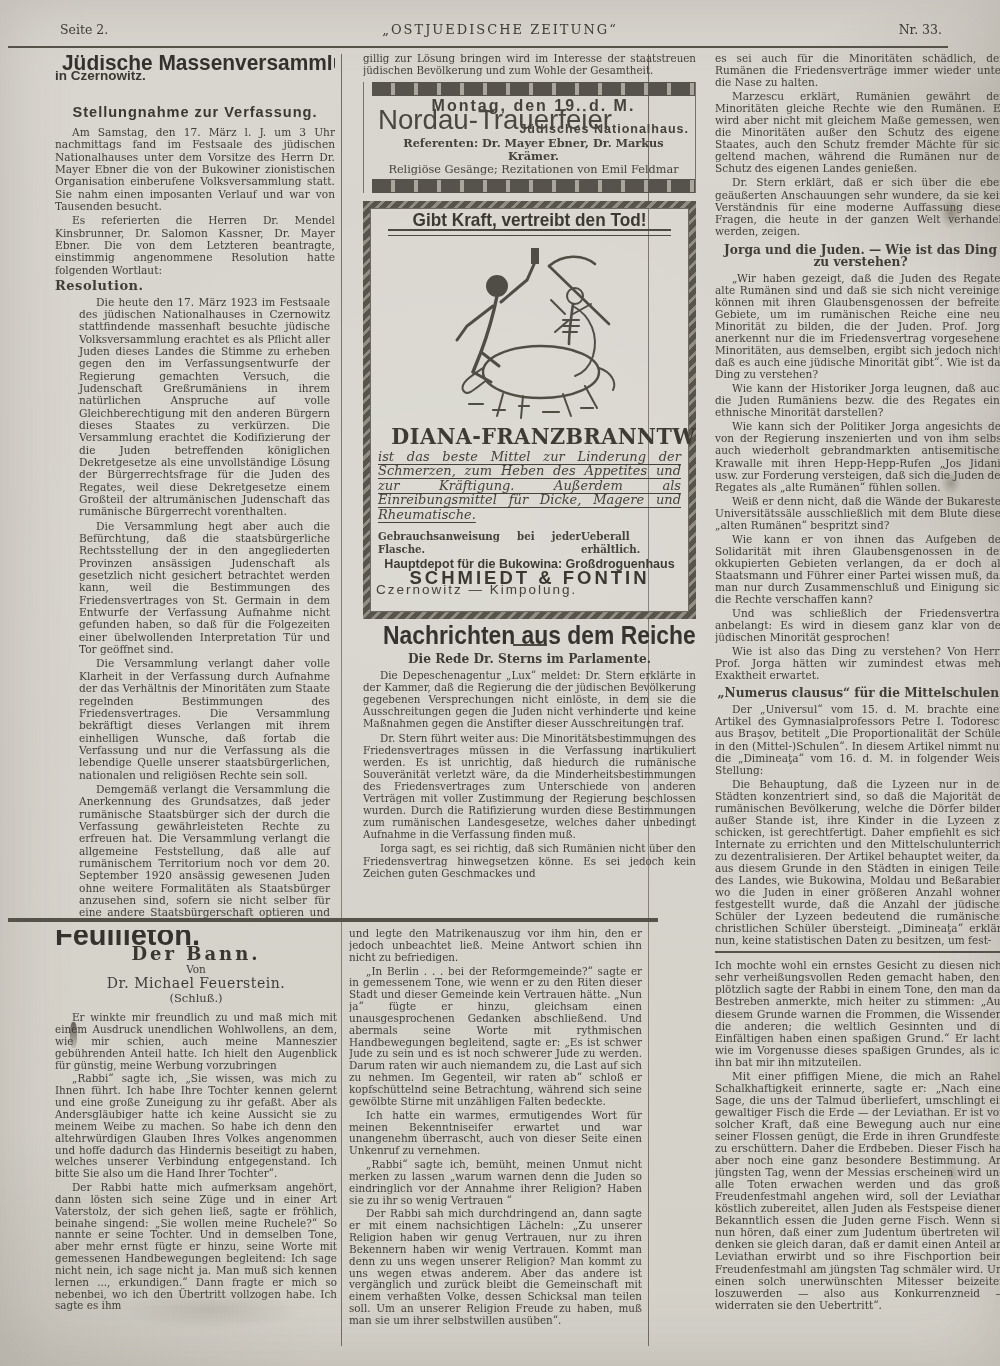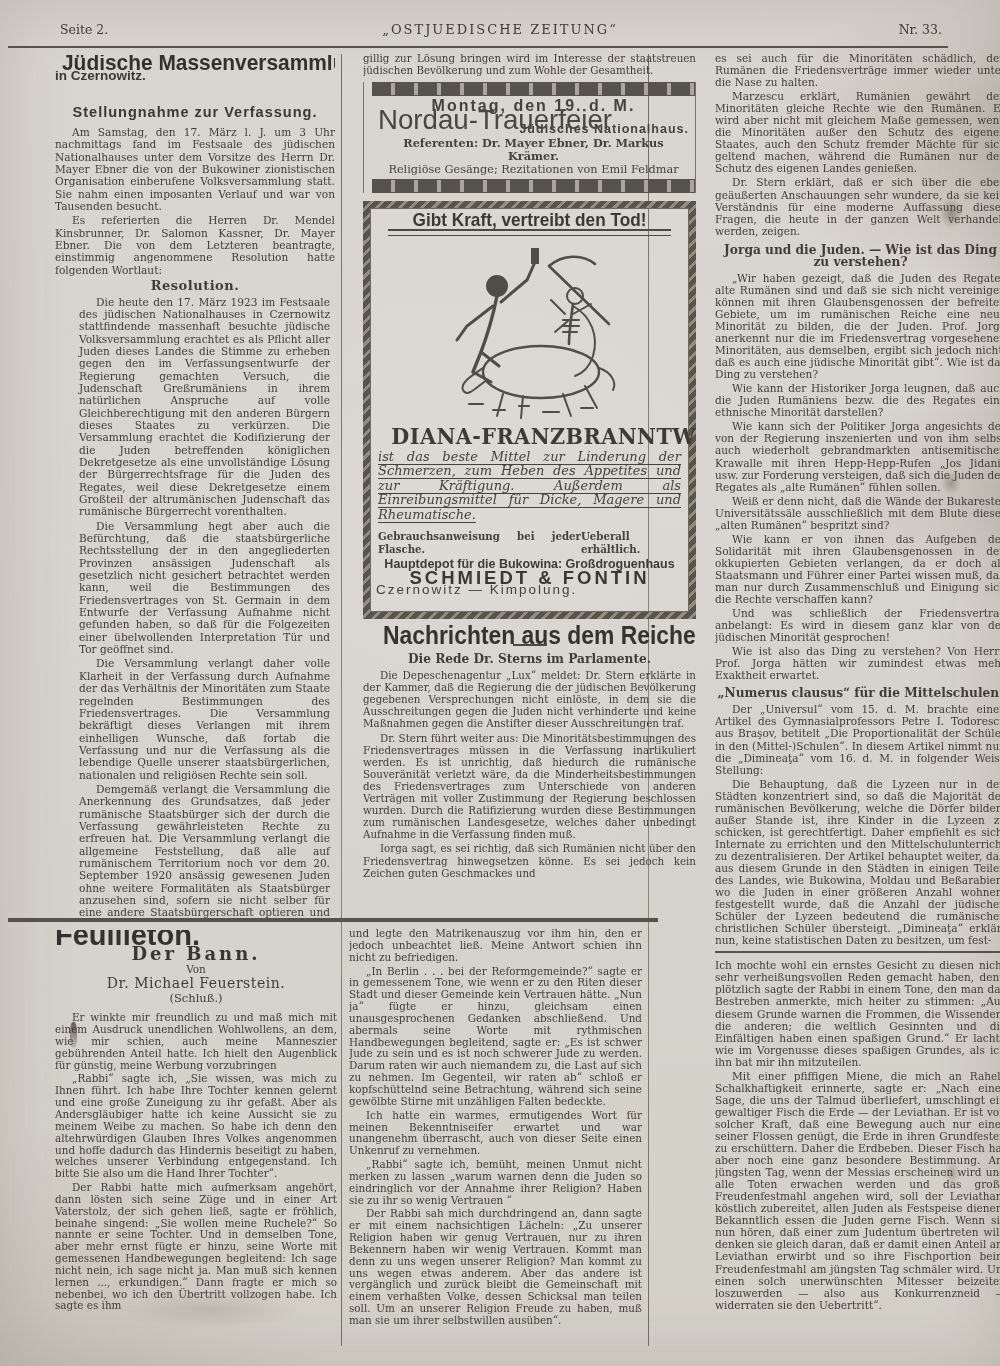--- a/index.html
+++ b/index.html
@@ -29,21 +29,21 @@
   #col-mid-top{left:363px;top:52px;width:333px;height:868px;}
   #col-right{left:676px;top:52px;width:291px;height:1262px;font-size:10.55px;line-height:12.05px;margin-left:39px;}
   #col-left-bottom{left:55px;top:930px;width:282px;height:425px;font-size:10.4px;line-height:11.85px;}
   #col-mid-bottom{left:349px;top:928px;width:293px;height:432px;font-size:10.4px;line-height:11.85px;}
   
   .h-main{font-family:"Liberation Sans",sans-serif;font-weight:bold;font-size:22px;color:#33312b;
           text-align:center;white-space:nowrap;transform:scaleX(.95);transform-origin:center;margin:2px 0 1px;}
   .h-sub{font-family:"Liberation Sans",sans-serif;font-weight:bold;font-size:13.5px;text-align:left;color:#3a3832;margin-bottom:23px;}
   .h-section{font-family:"Liberation Sans",sans-serif;font-weight:bold;font-size:15px;letter-spacing:1px;
              text-align:center;color:#3a3831;margin:2px 0 8px;white-space:nowrap;transform:scaleX(.97);transform-origin:center;}
-  .h-resolution{font-weight:bold;font-size:13px;text-align:center;text-indent:0 !important;margin:4px 0 3px;letter-spacing:.5px;}
+  .h-resolution{font-weight:bold;font-size:13px;text-align:left;text-indent:0 !important;margin:4px 0 3px;letter-spacing:.5px;}
   .res-block{margin-left:24px;margin-right:5px;}
   .b{font-weight:normal;}
   
   #nordau{border-left:1px solid #77736a;border-right:1px solid #77736a;margin:6px 0 8px;padding-left:8px;}
   .band{height:12px;background:repeating-linear-gradient(90deg,#56534c 0 19px,#aaa69c 19px 23px);
         border-top:1px solid #56534c;border-bottom:1px solid #56534c;}
   #nordau .inner{padding:4px 6px 3px;}
   .nordau-date{font-family:"Liberation Sans",sans-serif;font-weight:bold;font-size:16px;letter-spacing:2px;
                text-align:center;color:#44423b;}
   .nordau-title{font-family:"Liberation Sans",sans-serif;font-weight:400;font-size:28.5px;color:#4a473f;

